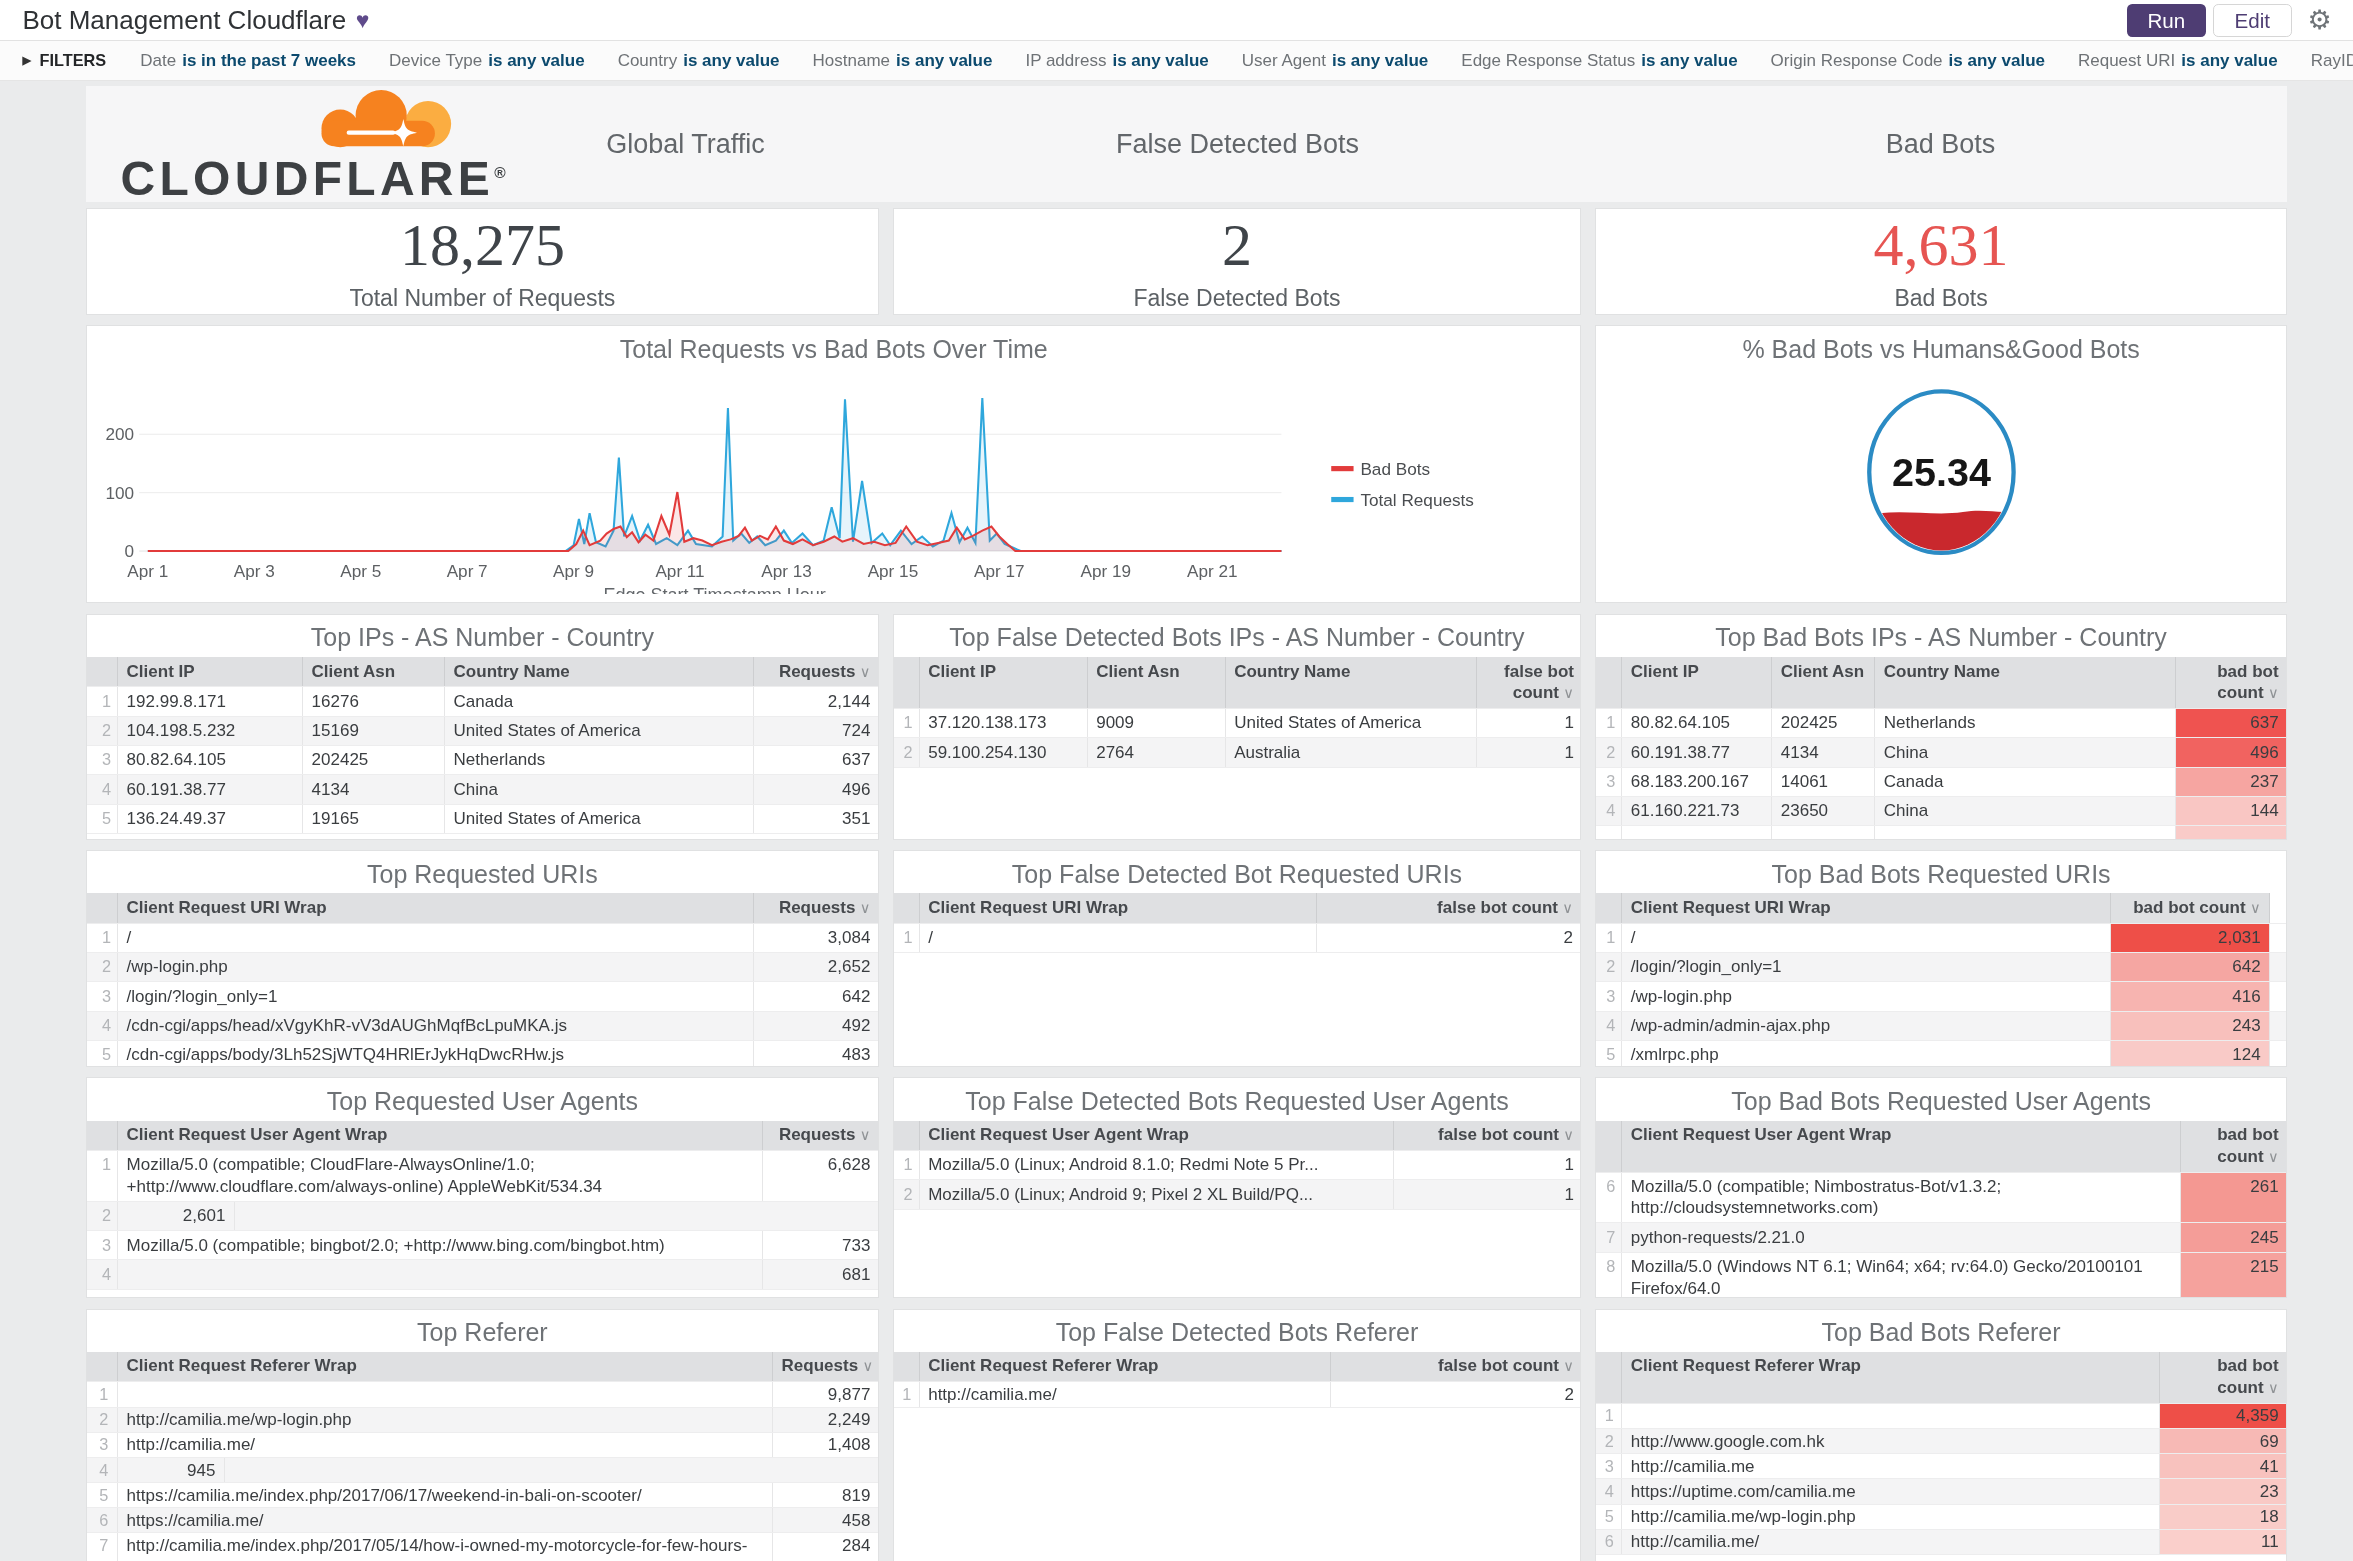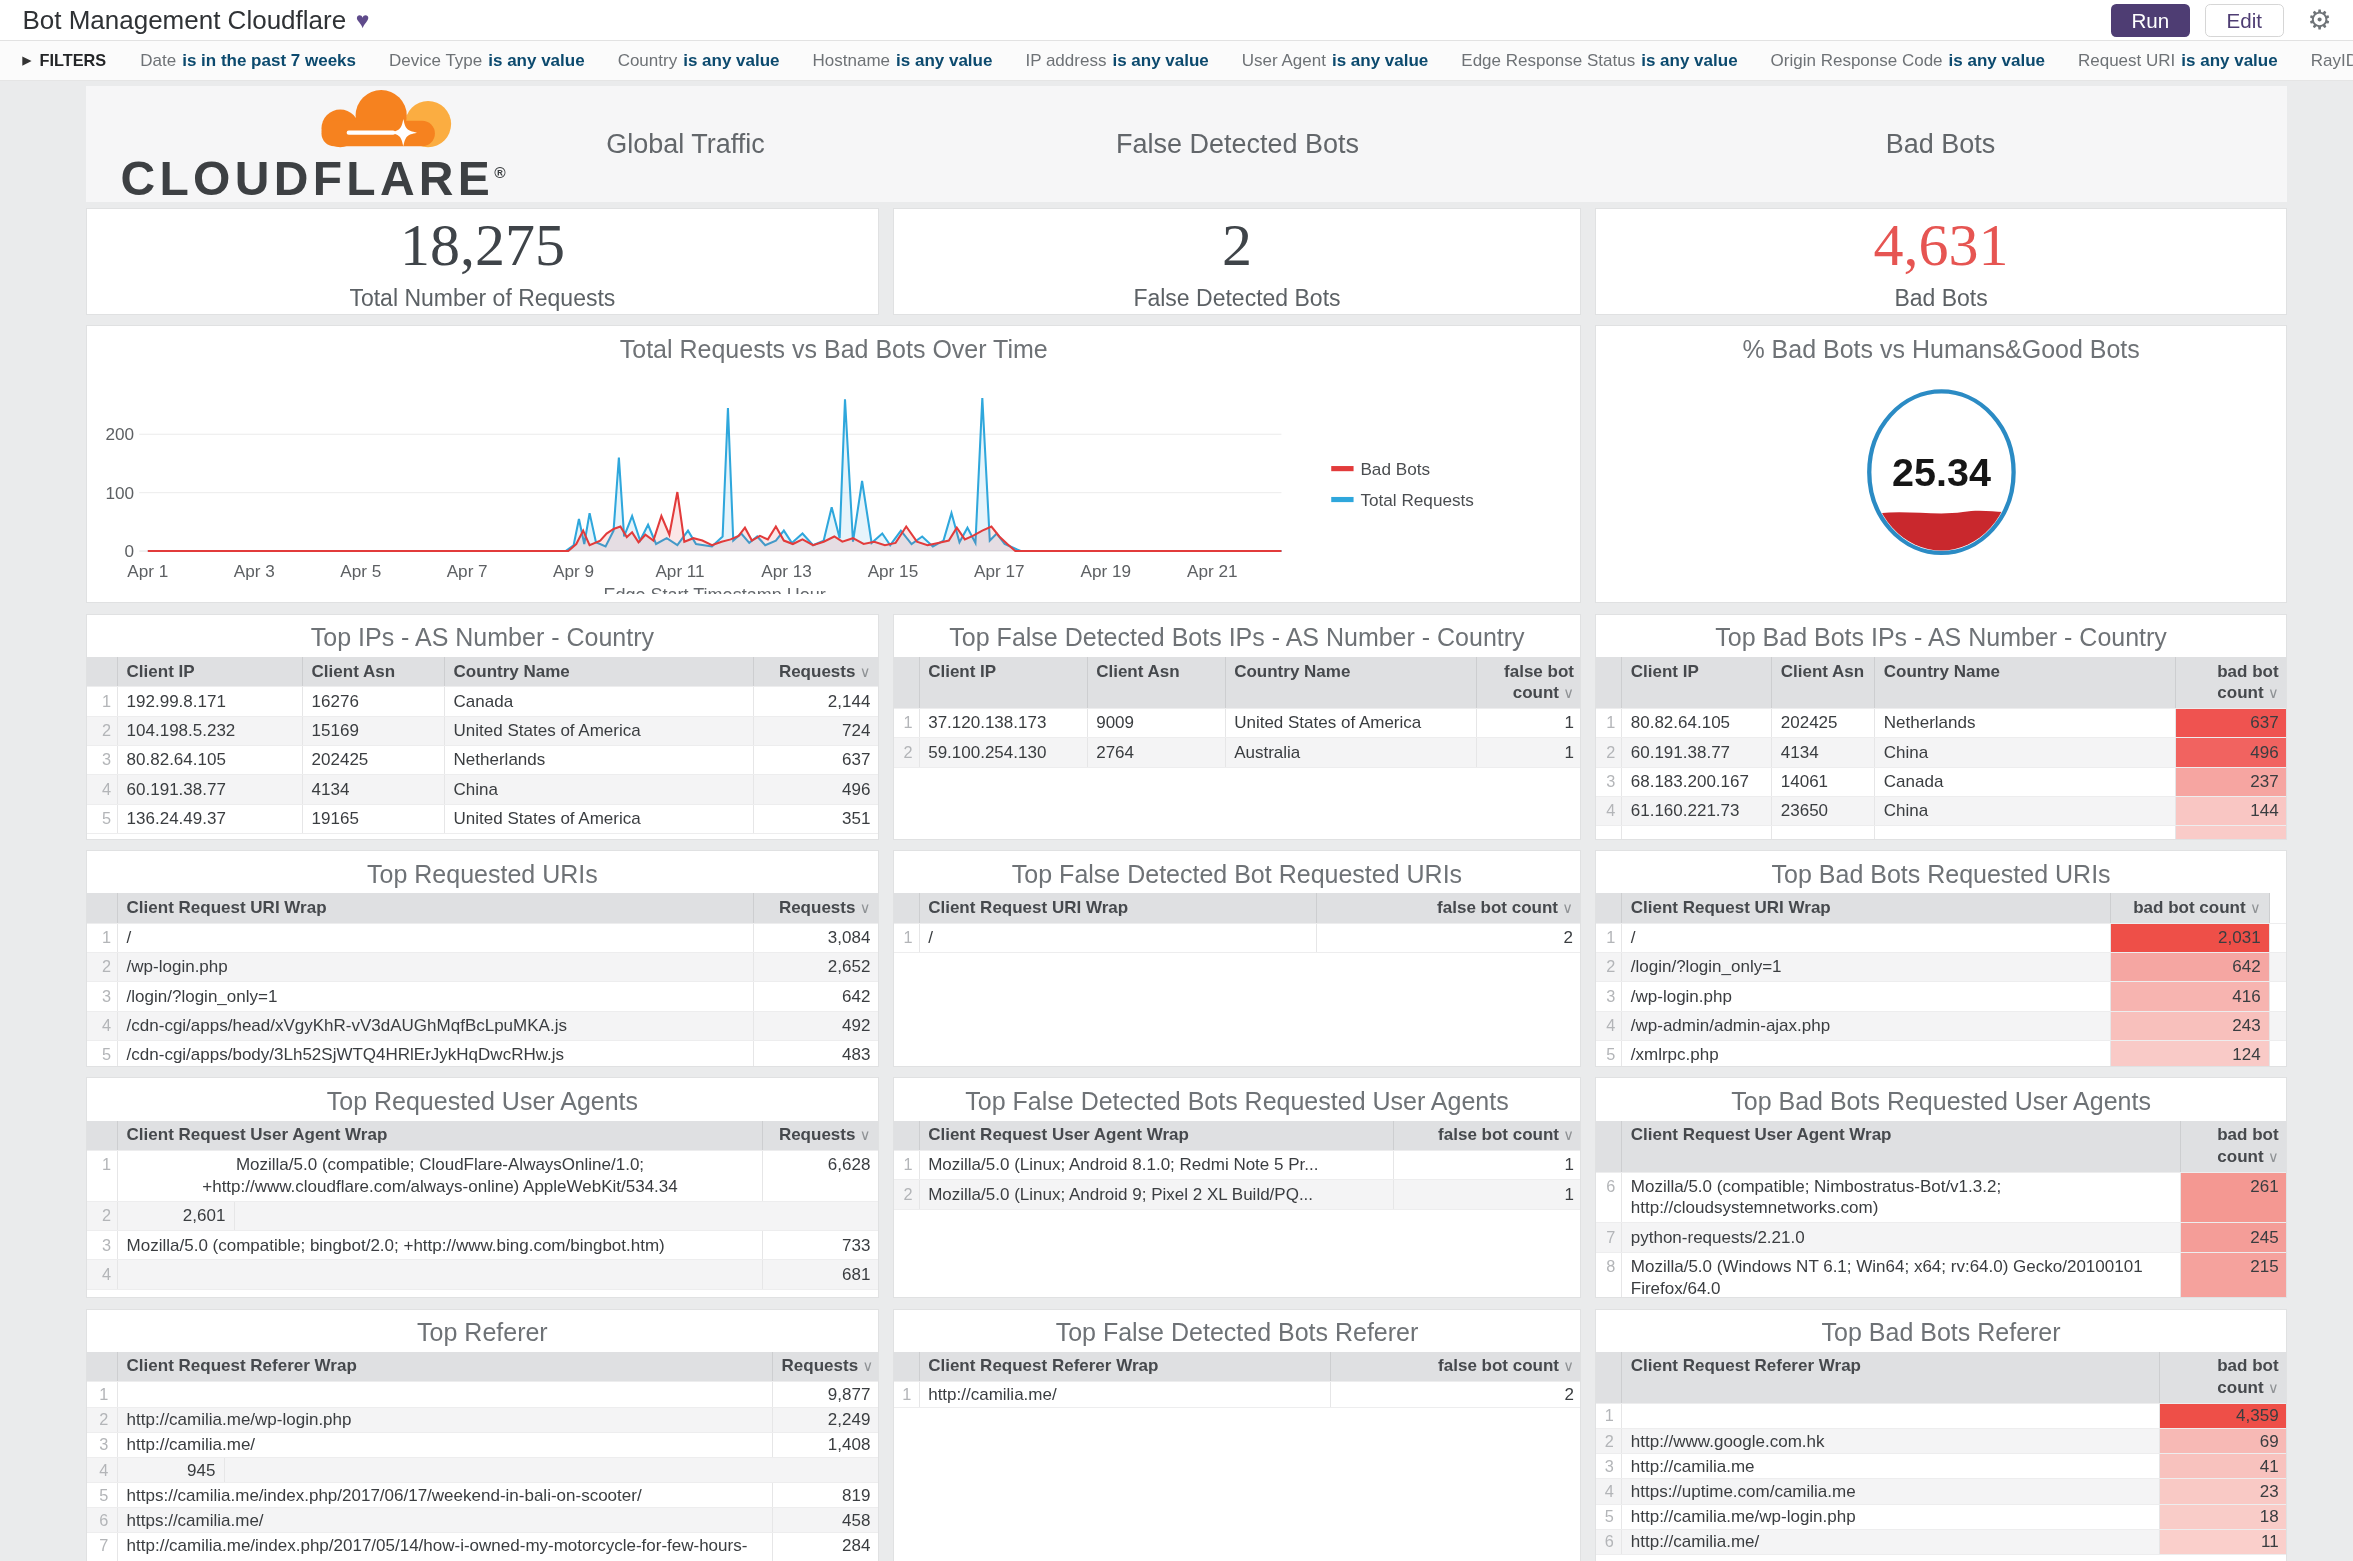--- a/index.html
+++ b/index.html
@@ -3,21 +3,21 @@
 <meta charset="utf-8">
 <style>
   * { margin:0; padding:0; box-sizing:border-box; }
   body { font-family:"Liberation Sans", sans-serif; background:#eaebec; }
   .page { width:2354px; height:1561px; background:#eaebec; overflow:hidden; position:relative; }
 
   
   .topbar { height:41px; background:#fff; border-bottom:0.9px solid #e2e2e2; display:flex; align-items:center; padding:0 22.4px; }
   .title { font-size:26px; color:#2f3235; }
   .heart { color:#5f4b8b; font-size:23px; margin-left:9.5px; }
-  .actions { margin-left:auto; display:flex; align-items:center; gap:15px; }
+  .actions { margin-left:auto; display:flex; align-items:center; gap:7px; }
   .btn { font-size:20.6px; width:79px; height:33px; border-radius:5.2px; border:0.9px solid transparent; text-align:center; line-height:31px; cursor:pointer; }
   .btn-run { background:#4e3d73; color:#fff; }
   .btn-edit { background:#fff; color:#4e3d73; border-color:#d6d6d6; }
   .gear { font-size:27px; color:#6f7478; margin-left:8.6px; cursor:pointer; }
 
   
   .filterbar { height:40px; background:#fbfbfb; border-bottom:0.9px solid #e5e5e5; display:flex; align-items:center; padding:0 22.4px; gap:34px; white-space:nowrap; overflow:hidden; }
   .ftoggle { font-size:16.3px; font-weight:700; color:#232527; display:flex; align-items:center; gap:8.6px; cursor:pointer; }
   .tri { font-size:11.2px; color:#333; }
   .fitems { display:flex; gap:33px; font-size:17px; }
@@ -391,21 +391,21 @@
       <div class="panel w-l h-ua">
         <div class="ptitle">Top Requested User Agents</div>
         <div class="ttable">
             <div class="trow thead">
               <div class="tcell num" style="width: 31px; flex: 0 0 31px;"></div>
               <div class="tcell" style="width: 645px; flex: 0 0 645px;">Client Request User Agent Wrap</div>
               <div class="tcell right" style="width: 117px; flex: 0 0 117px;">Requests<span class="sortc">∨</span></div>
             </div>
             <div class="trow">
               <div class="tcell num" style="width: 31px; flex: 0 0 31px;">1</div>
-              <div class="tcell wrap" style="width: 645px; flex: 0 0 645px; text-align: center;">Mozilla/5.0 (compatible; CloudFlare-AlwaysOnline/1.0; +http://www.cloudflare.com/always-online) AppleWebKit/534.34</div>
+              <div class="tcell wrap" style="width: 645px; flex: 0 0 645px;">Mozilla/5.0 (compatible; CloudFlare-AlwaysOnline/1.0; +http://www.cloudflare.com/always-online) AppleWebKit/534.34</div>
               <div class="tcell right" style="width: 117px; flex: 0 0 117px;">6,628</div>
             </div>
             <div class="trow even">
               <div class="tcell num" style="width: 31px; flex: 0 0 31px;">2</div>
               <div class="tcell right" style="width: 117px; flex: 0 0 117px;">2,601</div>
             </div>
             <div class="trow">
               <div class="tcell num" style="width: 31px; flex: 0 0 31px;">3</div>
               <div class="tcell wrap" style="width: 645px; flex: 0 0 645px;">Mozilla/5.0 (compatible; bingbot/2.0; +http://www.bing.com/bingbot.htm)</div>
               <div class="tcell right" style="width: 117px; flex: 0 0 117px;">733</div>

